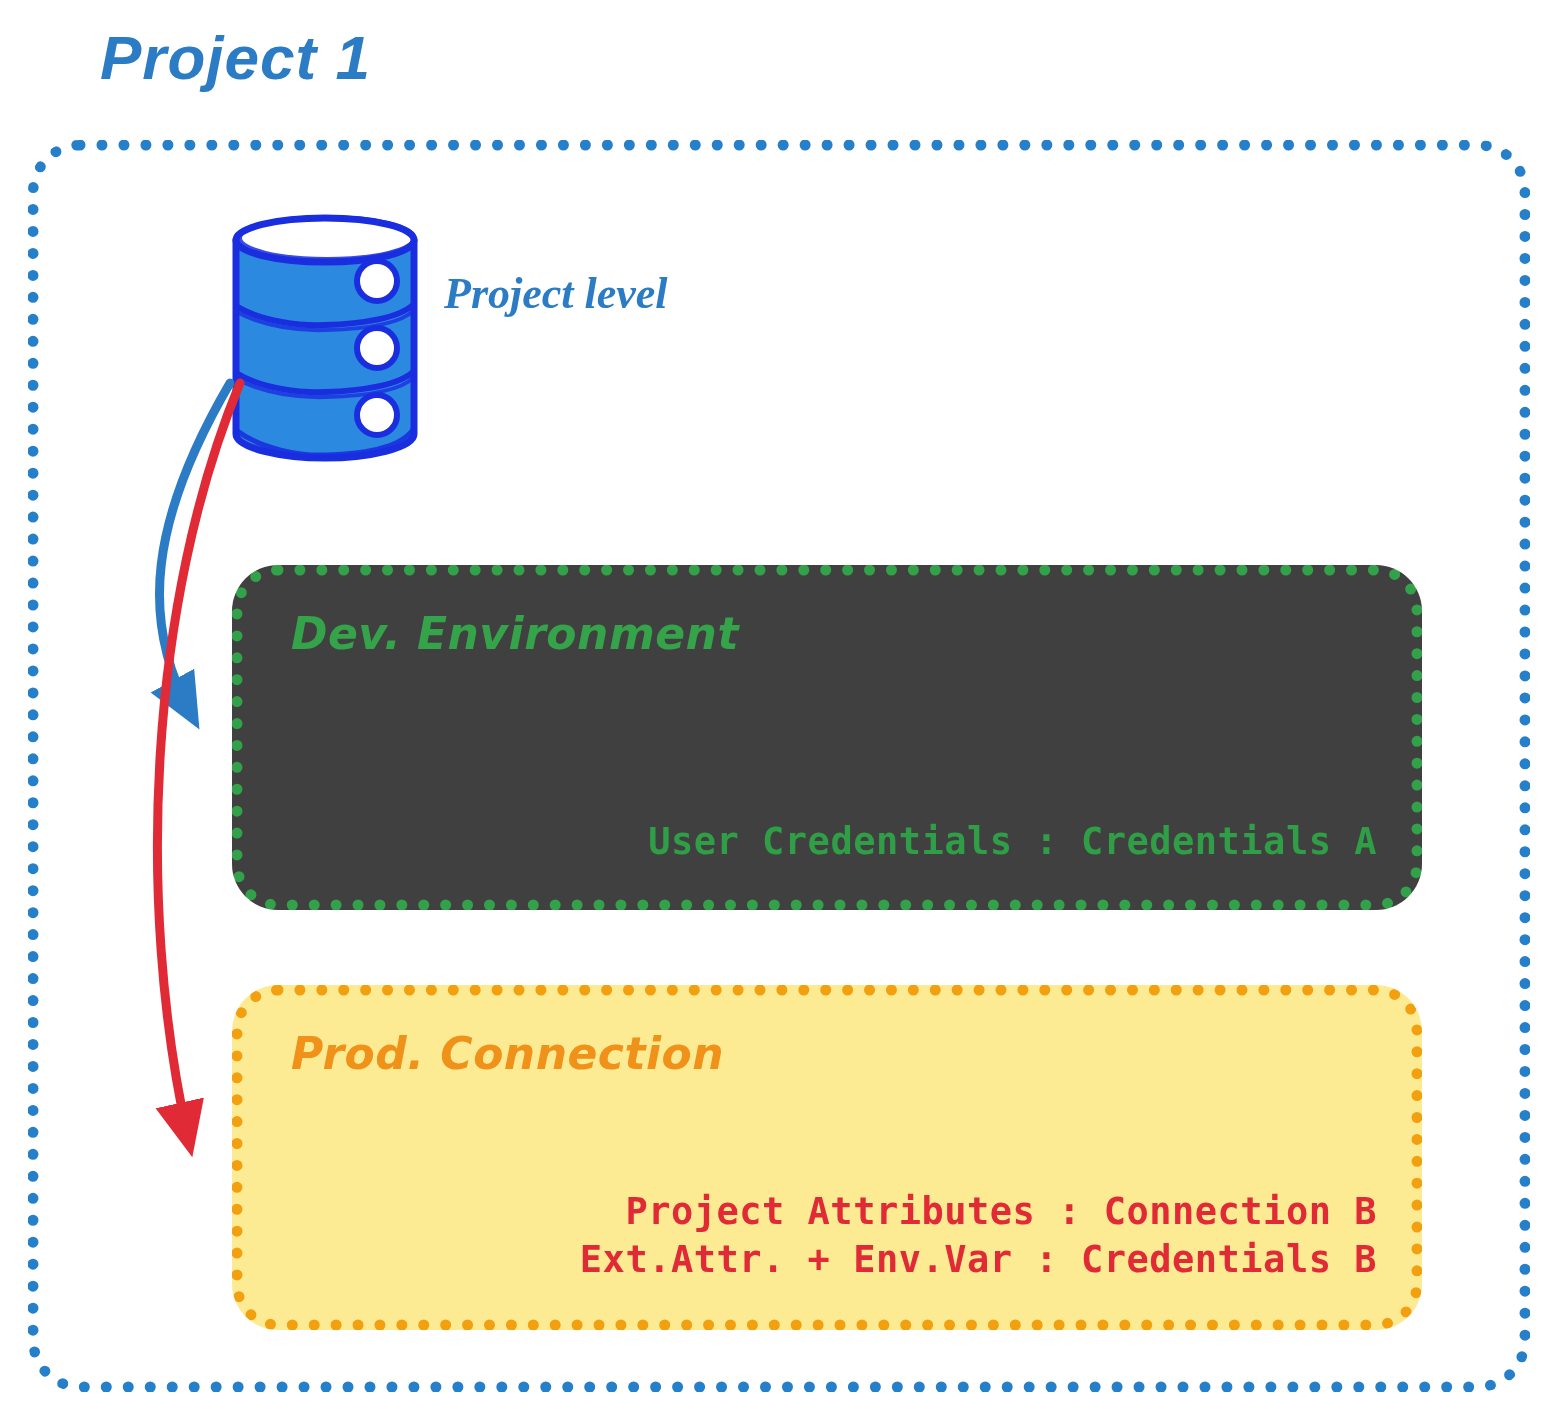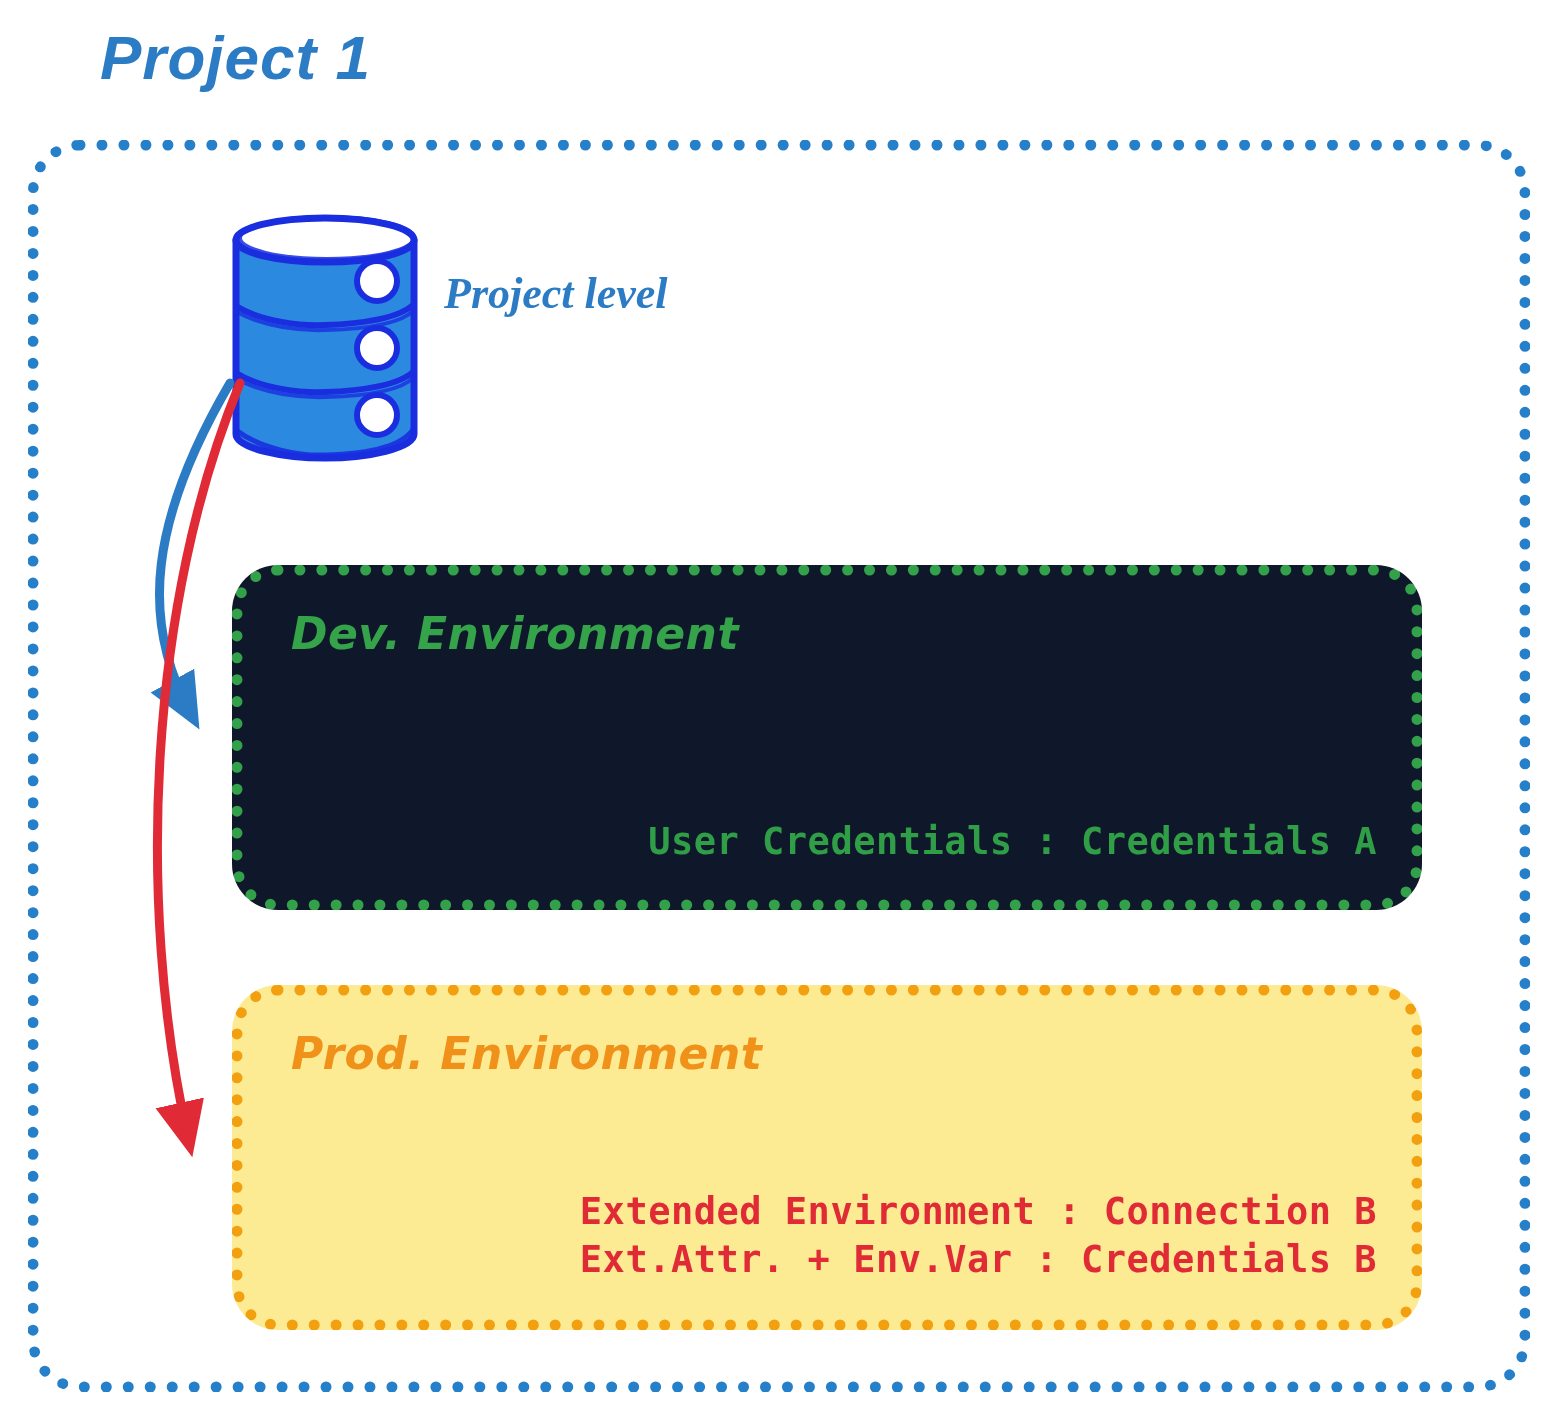--- a/index.html
+++ b/index.html
@@ -47,21 +47,21 @@
   .env-box {
     position: absolute;
     box-sizing: border-box;
     border-radius: 46px;
   }
   #dev-env-box {
     left: 232px;
     top: 565px;
     width: 1190px;
     height: 345px;
-    background: #0f172a;
+    background: #404040;
     border: 11px dotted #33a14a;
   }
   #prod-env-box {
     left: 232px;
     top: 985px;
     width: 1190px;
     height: 345px;
     background: #fdeb94;
     border: 11px dotted #f29f10;
   }
@@ -167,22 +167,22 @@
   </div>
 
   <div id="db-label"><span>Project level</span><br></div>
 
   <div id="dev-env-box" class="env-box">
     <div id="dev-env-title" class="env-title">Dev. Environment</div>
     <div id="dev-env-lines" class="env-lines">User Credentials : Credentials A</div>
   </div>
 
   <div id="prod-env-box" class="env-box">
-    <div id="prod-env-title" class="env-title">Prod. Environment</div>
-    <div id="prod-env-lines" class="env-lines">Extended Environment : Connection B
+    <div id="prod-env-title" class="env-title">Prod. Connection</div>
+    <div id="prod-env-lines" class="env-lines">Project Attributes : Connection B
 Ext.Attr. + Env.Var : Credentials B</div>
   </div>
 
   <svg id="arrows-layer" viewBox="0 0 1553 1415" xmlns="http://www.w3.org/2000/svg">
     <defs>
       <marker id="head-blue" markerWidth="7" markerHeight="7" refX="4.0" refY="3.2" orient="auto" markerUnits="strokeWidth">
         <path d="M0,0.5 L6.2,3.2 L0,6 Z" fill="#2b7cc4"></path>
       </marker>
       <marker id="head-red" markerWidth="7" markerHeight="7" refX="4.0" refY="3.2" orient="auto" markerUnits="strokeWidth">
         <path d="M0,0.5 L6.2,3.2 L0,6 Z" fill="#e02b36"></path>

